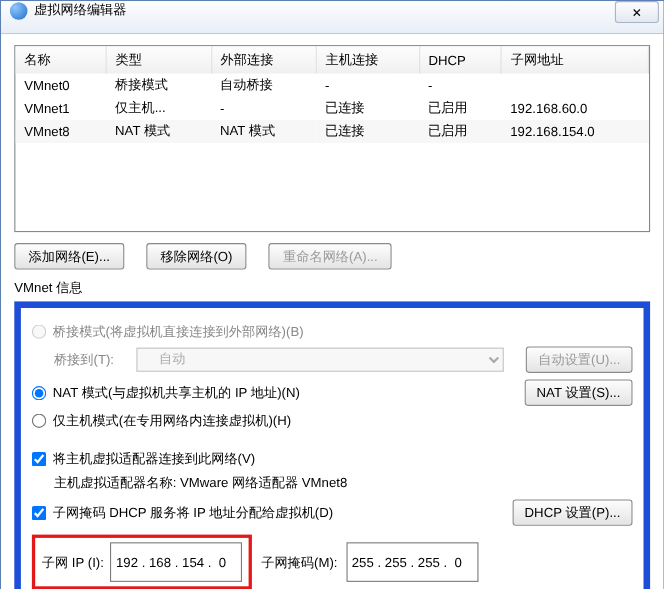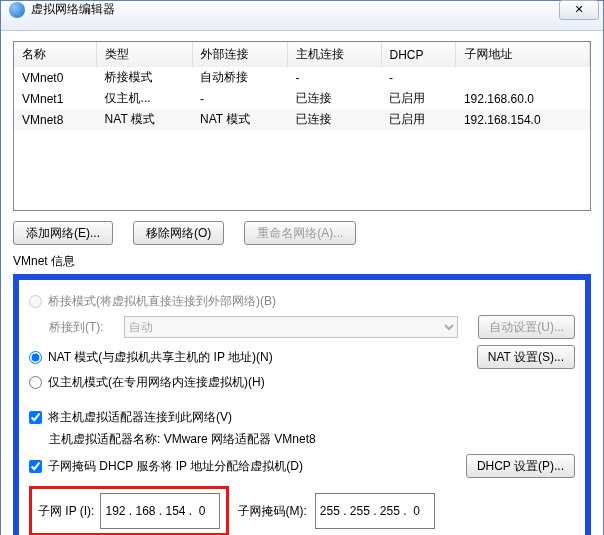--- a/index.html
+++ b/index.html
@@ -1,37 +1,37 @@
 <!DOCTYPE html>
 <html><head>
 <meta charset="utf-8">
 <style>
 * { box-sizing: border-box; margin: 0; padding: 0; }
 body { font-family: "Microsoft YaHei", "Segoe UI", Tahoma, Arial, sans-serif; font-size: 12px; background: #fff; color: #000; }
 .window { width: 604px; border: 1px solid #5a7fb0; background: #f0f0f0; }
-.titlebar { display: flex; align-items: center; justify-content: space-between; height: 30px; background: linear-gradient(#fdfdfe, #e8eef7); border-bottom: 1px solid #c0c9da; padding: 0 4px 12px 8px; }
+.titlebar { display: flex; align-items: flex-start; justify-content: space-between; height: 30px; background: linear-gradient(#fdfdfe, #e8eef7); border-bottom: 1px solid #c0c9da; padding: 0 4px 12px 8px; }
 .title-left { display: flex; align-items: center; gap: 6px; }
 .app-icon { width: 16px; height: 16px; border-radius: 50%; background: radial-gradient(circle at 30% 30%, #8fc7ff, #1e6fc8); }
 .title-text { font-size: 12px; }
 .close-btn { width: 40px; height: 20px; border: 1px solid #a8b4c8; border-radius: 3px; background: linear-gradient(#fdfdfe,#e3e8f0); display: flex; align-items: center; justify-content: center; cursor: pointer; font-size: 11px; }
 .content { padding: 10px 12px 12px 12px; background: #fff; }
 .table-wrap { border: 1px solid #828790; height: 170px; background: #fff; overflow: hidden; }
 table { width: 100%; border-collapse: collapse; font-size: 12px; }
 th { text-align: left; padding: 4px 8px; background: linear-gradient(#fdfdfd,#f0f0f0); border-right: 1px solid #e0e0e0; font-weight: normal; height: 22px; }
 td { padding: 2px 8px; height: 18px; }
 tr.sel td { background: #f7f7f7; }
 .btn-row { display: flex; gap: 20px; margin: 10px 0 8px 0; }
 button { font-family: inherit; font-size: 12px; height: 24px; border: 1px solid #8a8a8a; border-radius: 3px; background: linear-gradient(#fdfdfd,#e4e4e4); padding: 0 12px; cursor: pointer; }
 button:disabled { color: #9a9a9a; cursor: default; }
 .group-title { margin: 2px 0 4px 0; }
 .group-box { border: 6px solid #1d4ed8; padding: 8px 10px 10px 10px; background: #fff; }
 .radio-row, .check-row { display: flex; align-items: center; gap: 6px; margin: 5px 0; }
 input[type=radio], input[type=checkbox] { margin: 0; }
 .bridge-row { display: flex; align-items: center; gap: 20px; margin: 4px 0 6px 20px; }
-.bridge-row select { flex: 1; height: 22px; border: 1px solid #aaa; background: #f5f5f5; color: #888; font-family: Liberation Serif, serif; font-size: 12px; padding: 0 0; }
+.bridge-row select { flex: 1; height: 22px; border: 1px solid #aaa; background: #f5f5f5; color: #888; font-family: Liberation Mono, monospace; font-size: 12px; padding: 0 16px; }
 .right-btn { margin-left: auto; padding: 0 10px; }
 .hostinfo { margin-left: 20px; font-size: 12px; margin-top: 2px; margin-bottom: 6px; }
 .subnet-row { display: flex; align-items: center; gap: 8px; margin-top: 8px; }
 .subnet-row input[type=text] { width: 120px; height: 36px; border: 1px solid #7a7a7a; padding: 0 4px; font-family: inherit; font-size: 12px; }
 .redbox { border: 3px solid #e31818; padding: 4px 6px; display: inline-flex; align-items: center; gap: 6px; }
 .disabled-text { color: #888; }
 </style>
 </head>
 <body>
 

